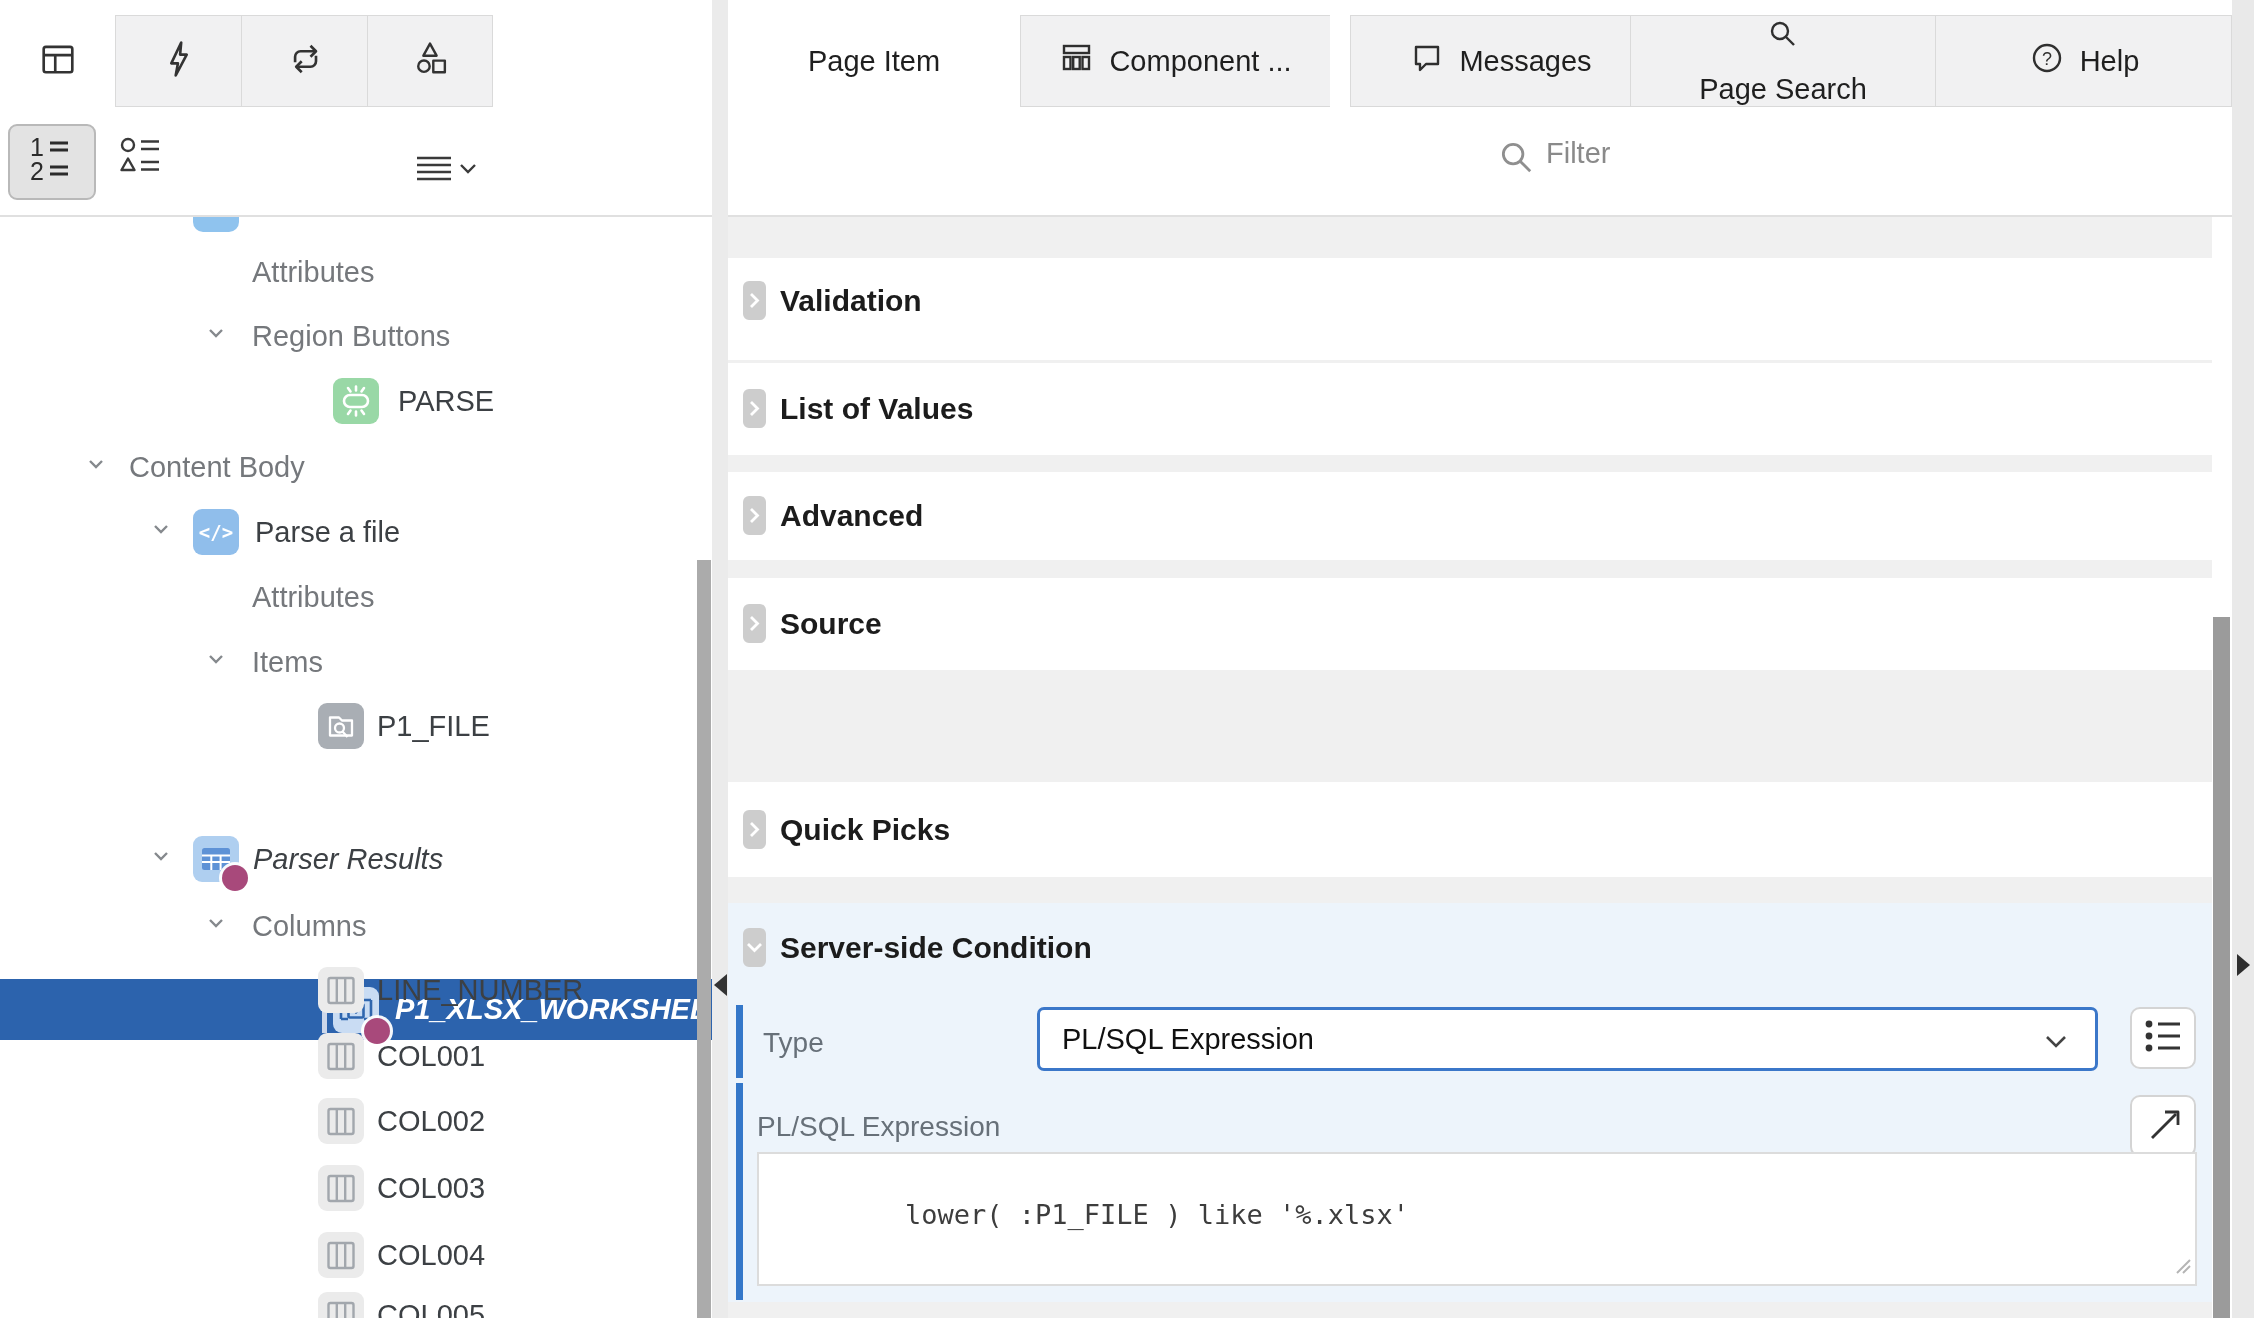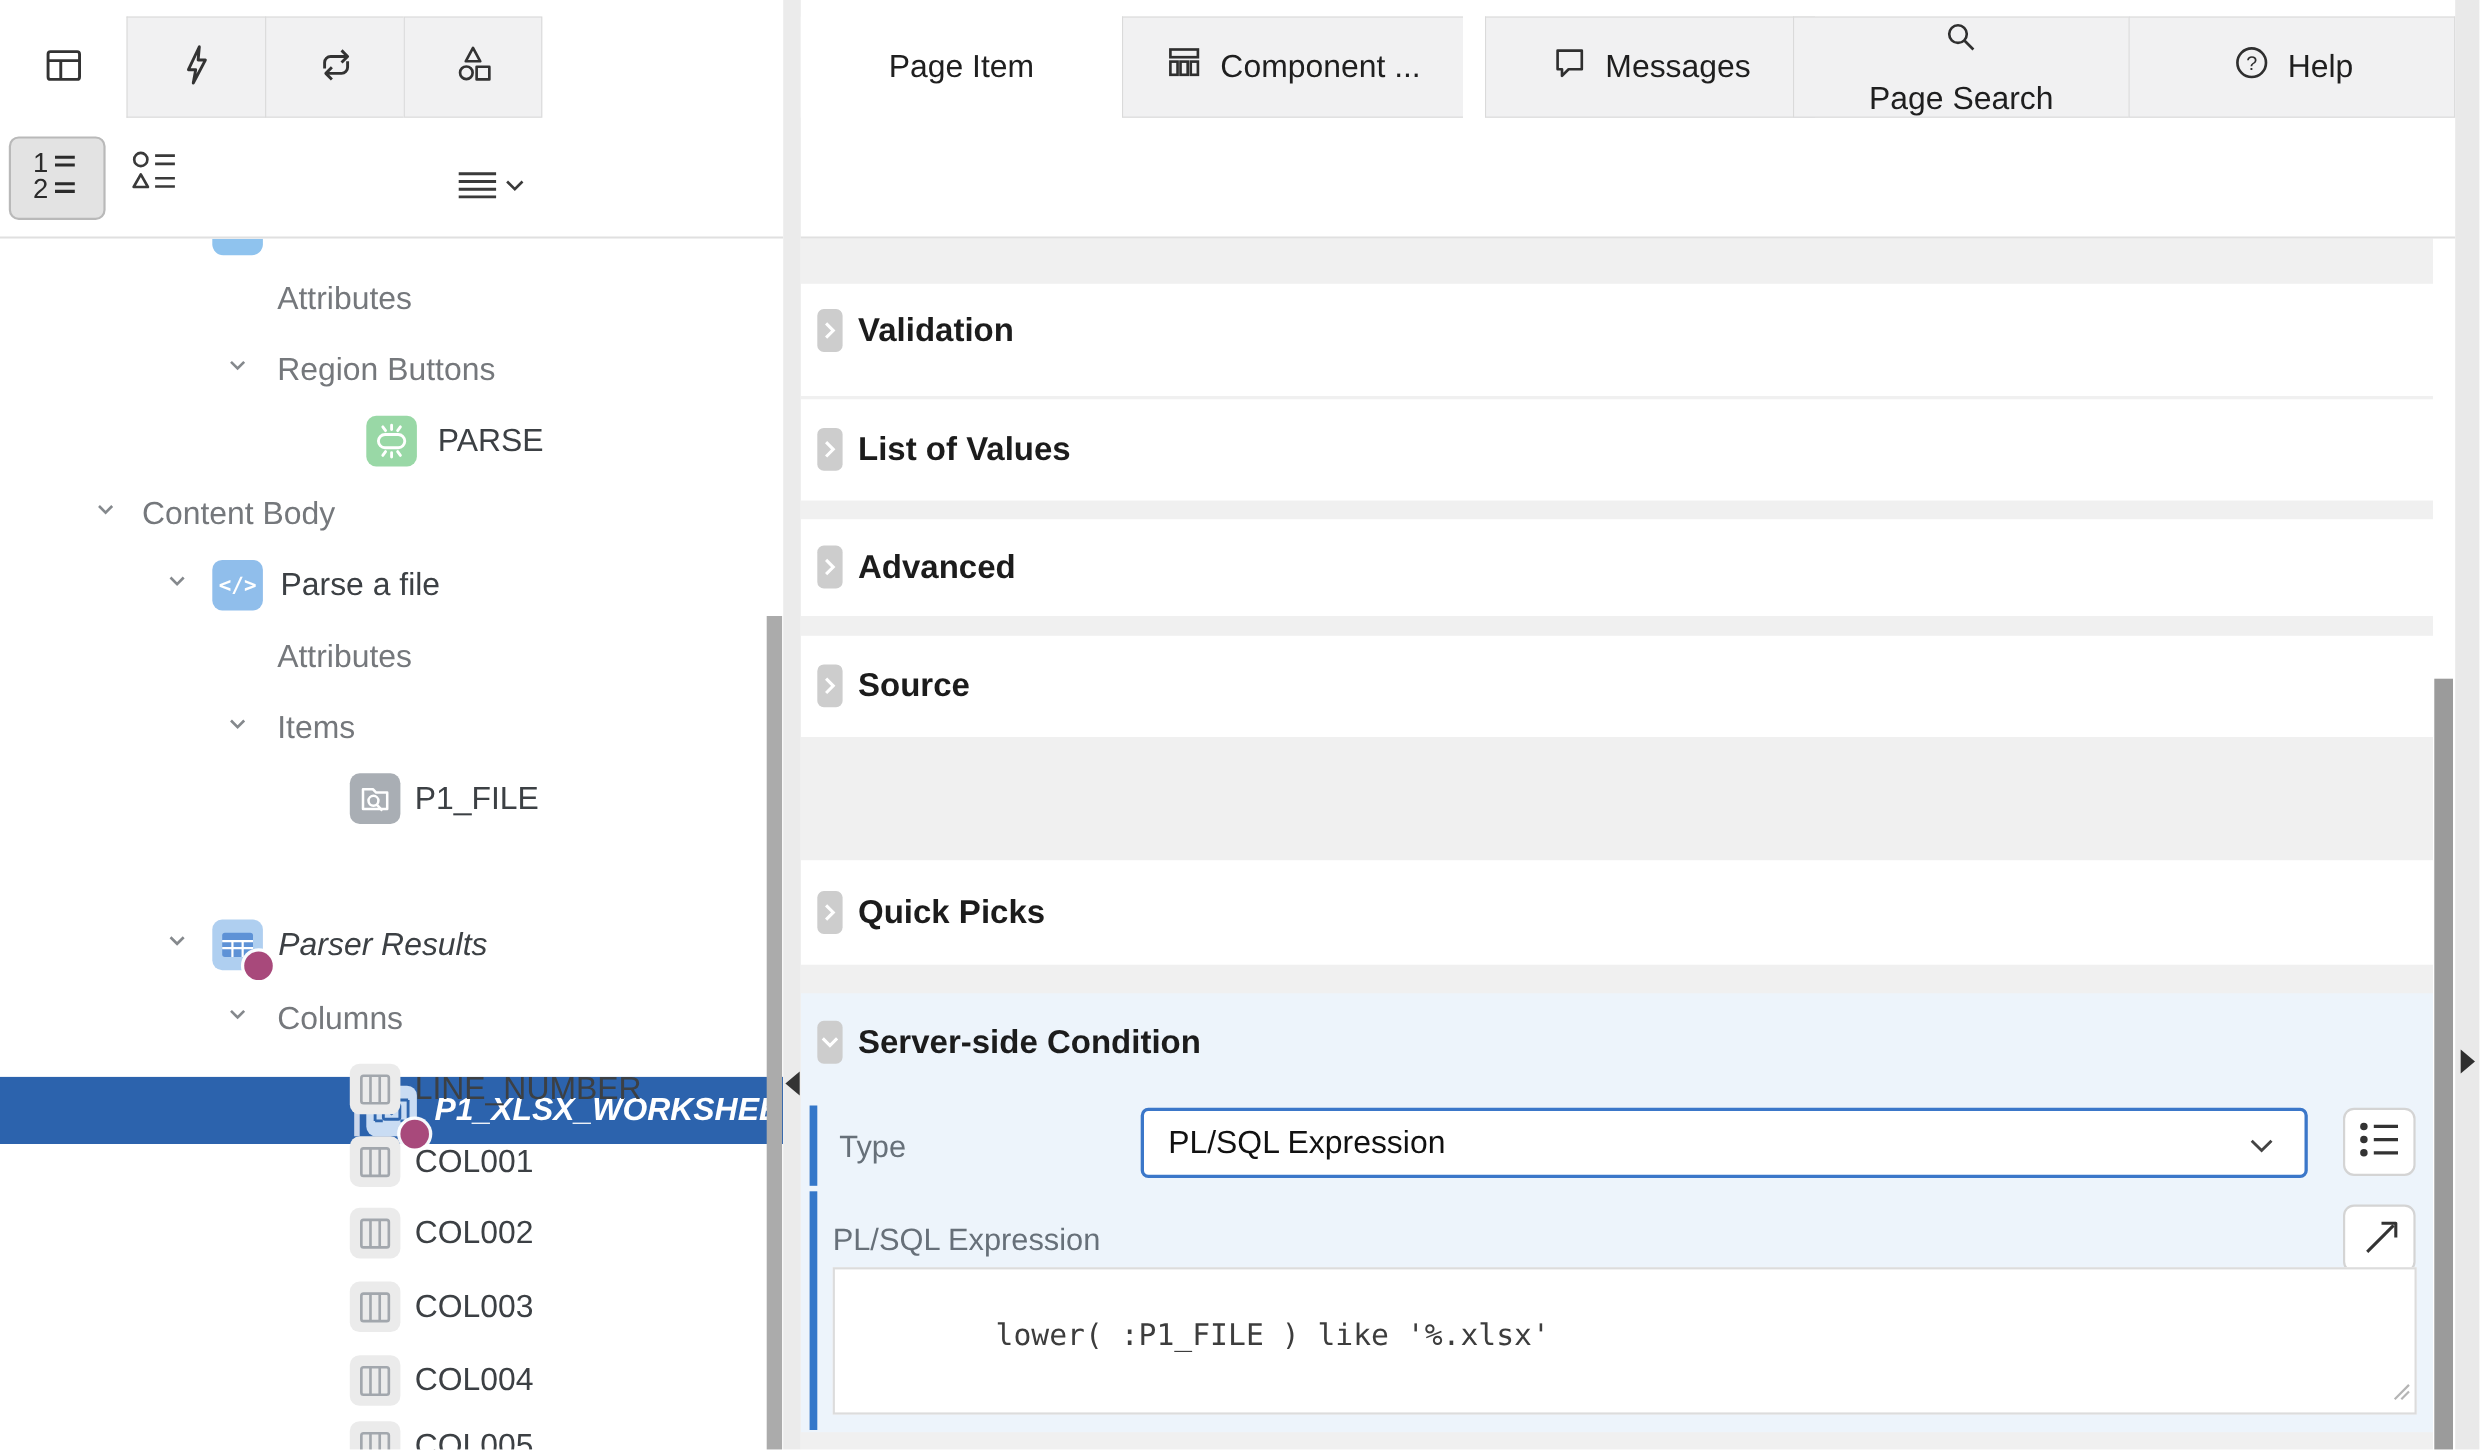--- a/index.html
+++ b/index.html
@@ -332,20 +332,29 @@
   </div>
   <div class="rtab lastr" style="left:1935px;width:297px;">
     <span>
       <svg width="38" height="38" viewBox="0 0 38 38" fill="none" stroke="#2f2f2f" stroke-width="2.4">
         <circle cx="19" cy="19" r="13"></circle>
         <text x="19" y="26" font-size="18" text-anchor="middle" stroke="none" fill="#2f2f2f" font-family="Liberation Sans">?</text>
       </svg></span>
     <span>Help</span>
   </div>
 
+  <div class="filterrow">
+    <span class="abs" style="left:768px;top:30px;">
+      <svg width="44" height="44" viewBox="0 0 36 36" fill="none" stroke="#8f8f8f" stroke-width="2.3">
+        <circle cx="14" cy="14" r="8"></circle>
+          <path d="M20 20 L28 28"></path>
+      </svg></span>
+    <input placeholder="Filter" style="">
+
+  </div>
   <div class="hline" style="left:728px;width:1504px;"></div>
 
   <div class="rbody">
 
     <div class="sec" style="top:41px;height:102px;">
       <div class="secbtn" style="top:23px;">
         <svg width="23" height="39" viewBox="0 0 23 39" fill="none" stroke="#fff" stroke-width="2.8">
             <polyline points="8,13 14.5,19.5 8,26"></polyline>
           </svg>
       </div>

